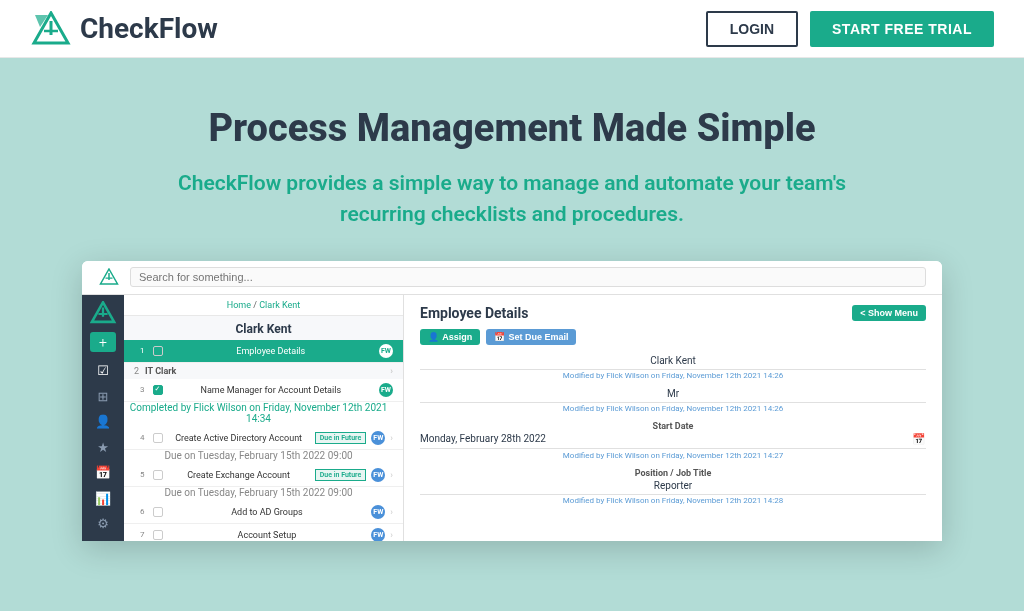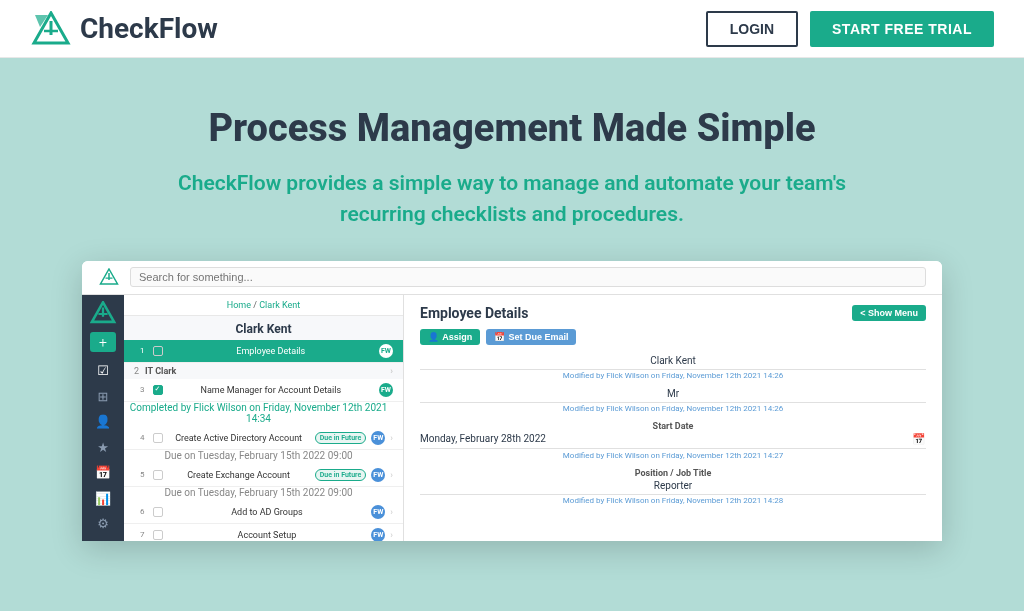--- a/index.html
+++ b/index.html
@@ -287,21 +287,21 @@
       white-space: nowrap;
     }
     .task-num {
       color: #888;
       font-size: 8px;
       margin-right: 3px;
     }
     .task-badge {
       font-size: 7px;
       padding: 1px 4px;
-      border-radius: 6px;
+      border-radius: 0;
       font-weight: 600;
       flex-shrink: 0;
     }
     .badge-due { background: #e8f5f2; color: #1aab8b; border: 1px solid #1aab8b; }
     .task-avatar-sm {
       width: 14px;
       height: 14px;
       border-radius: 50%;
       flex-shrink: 0;
       display: flex;

